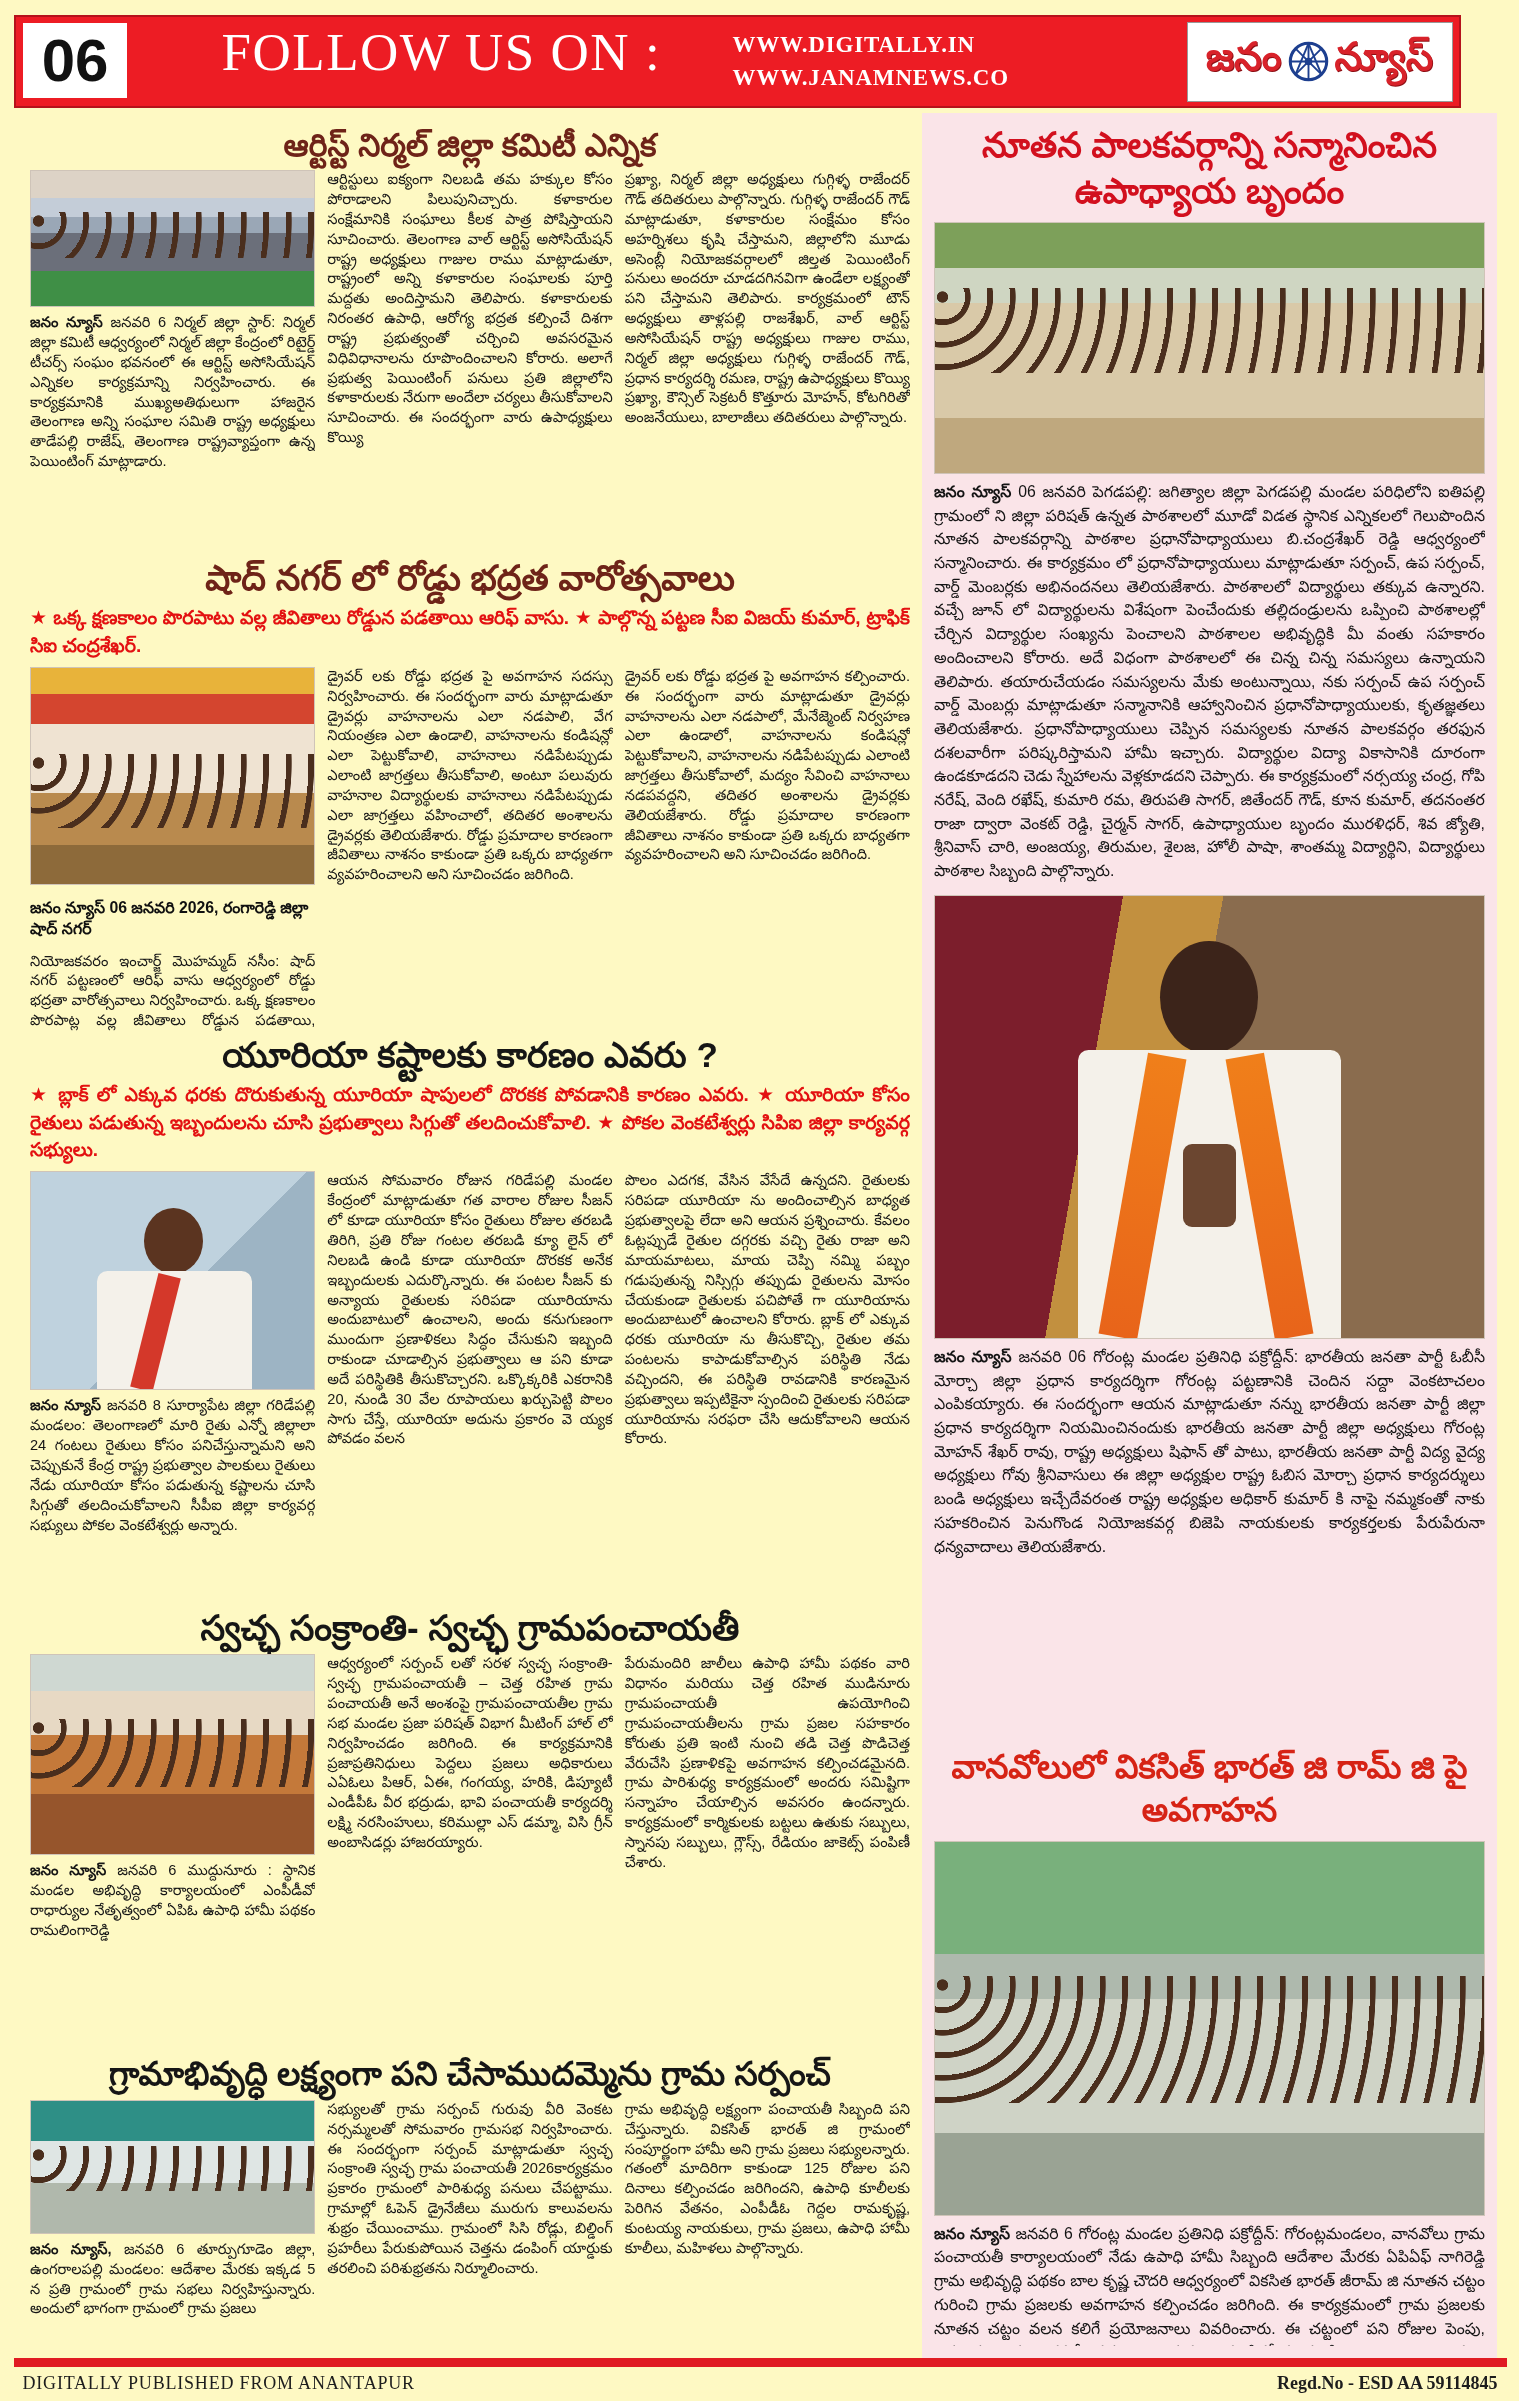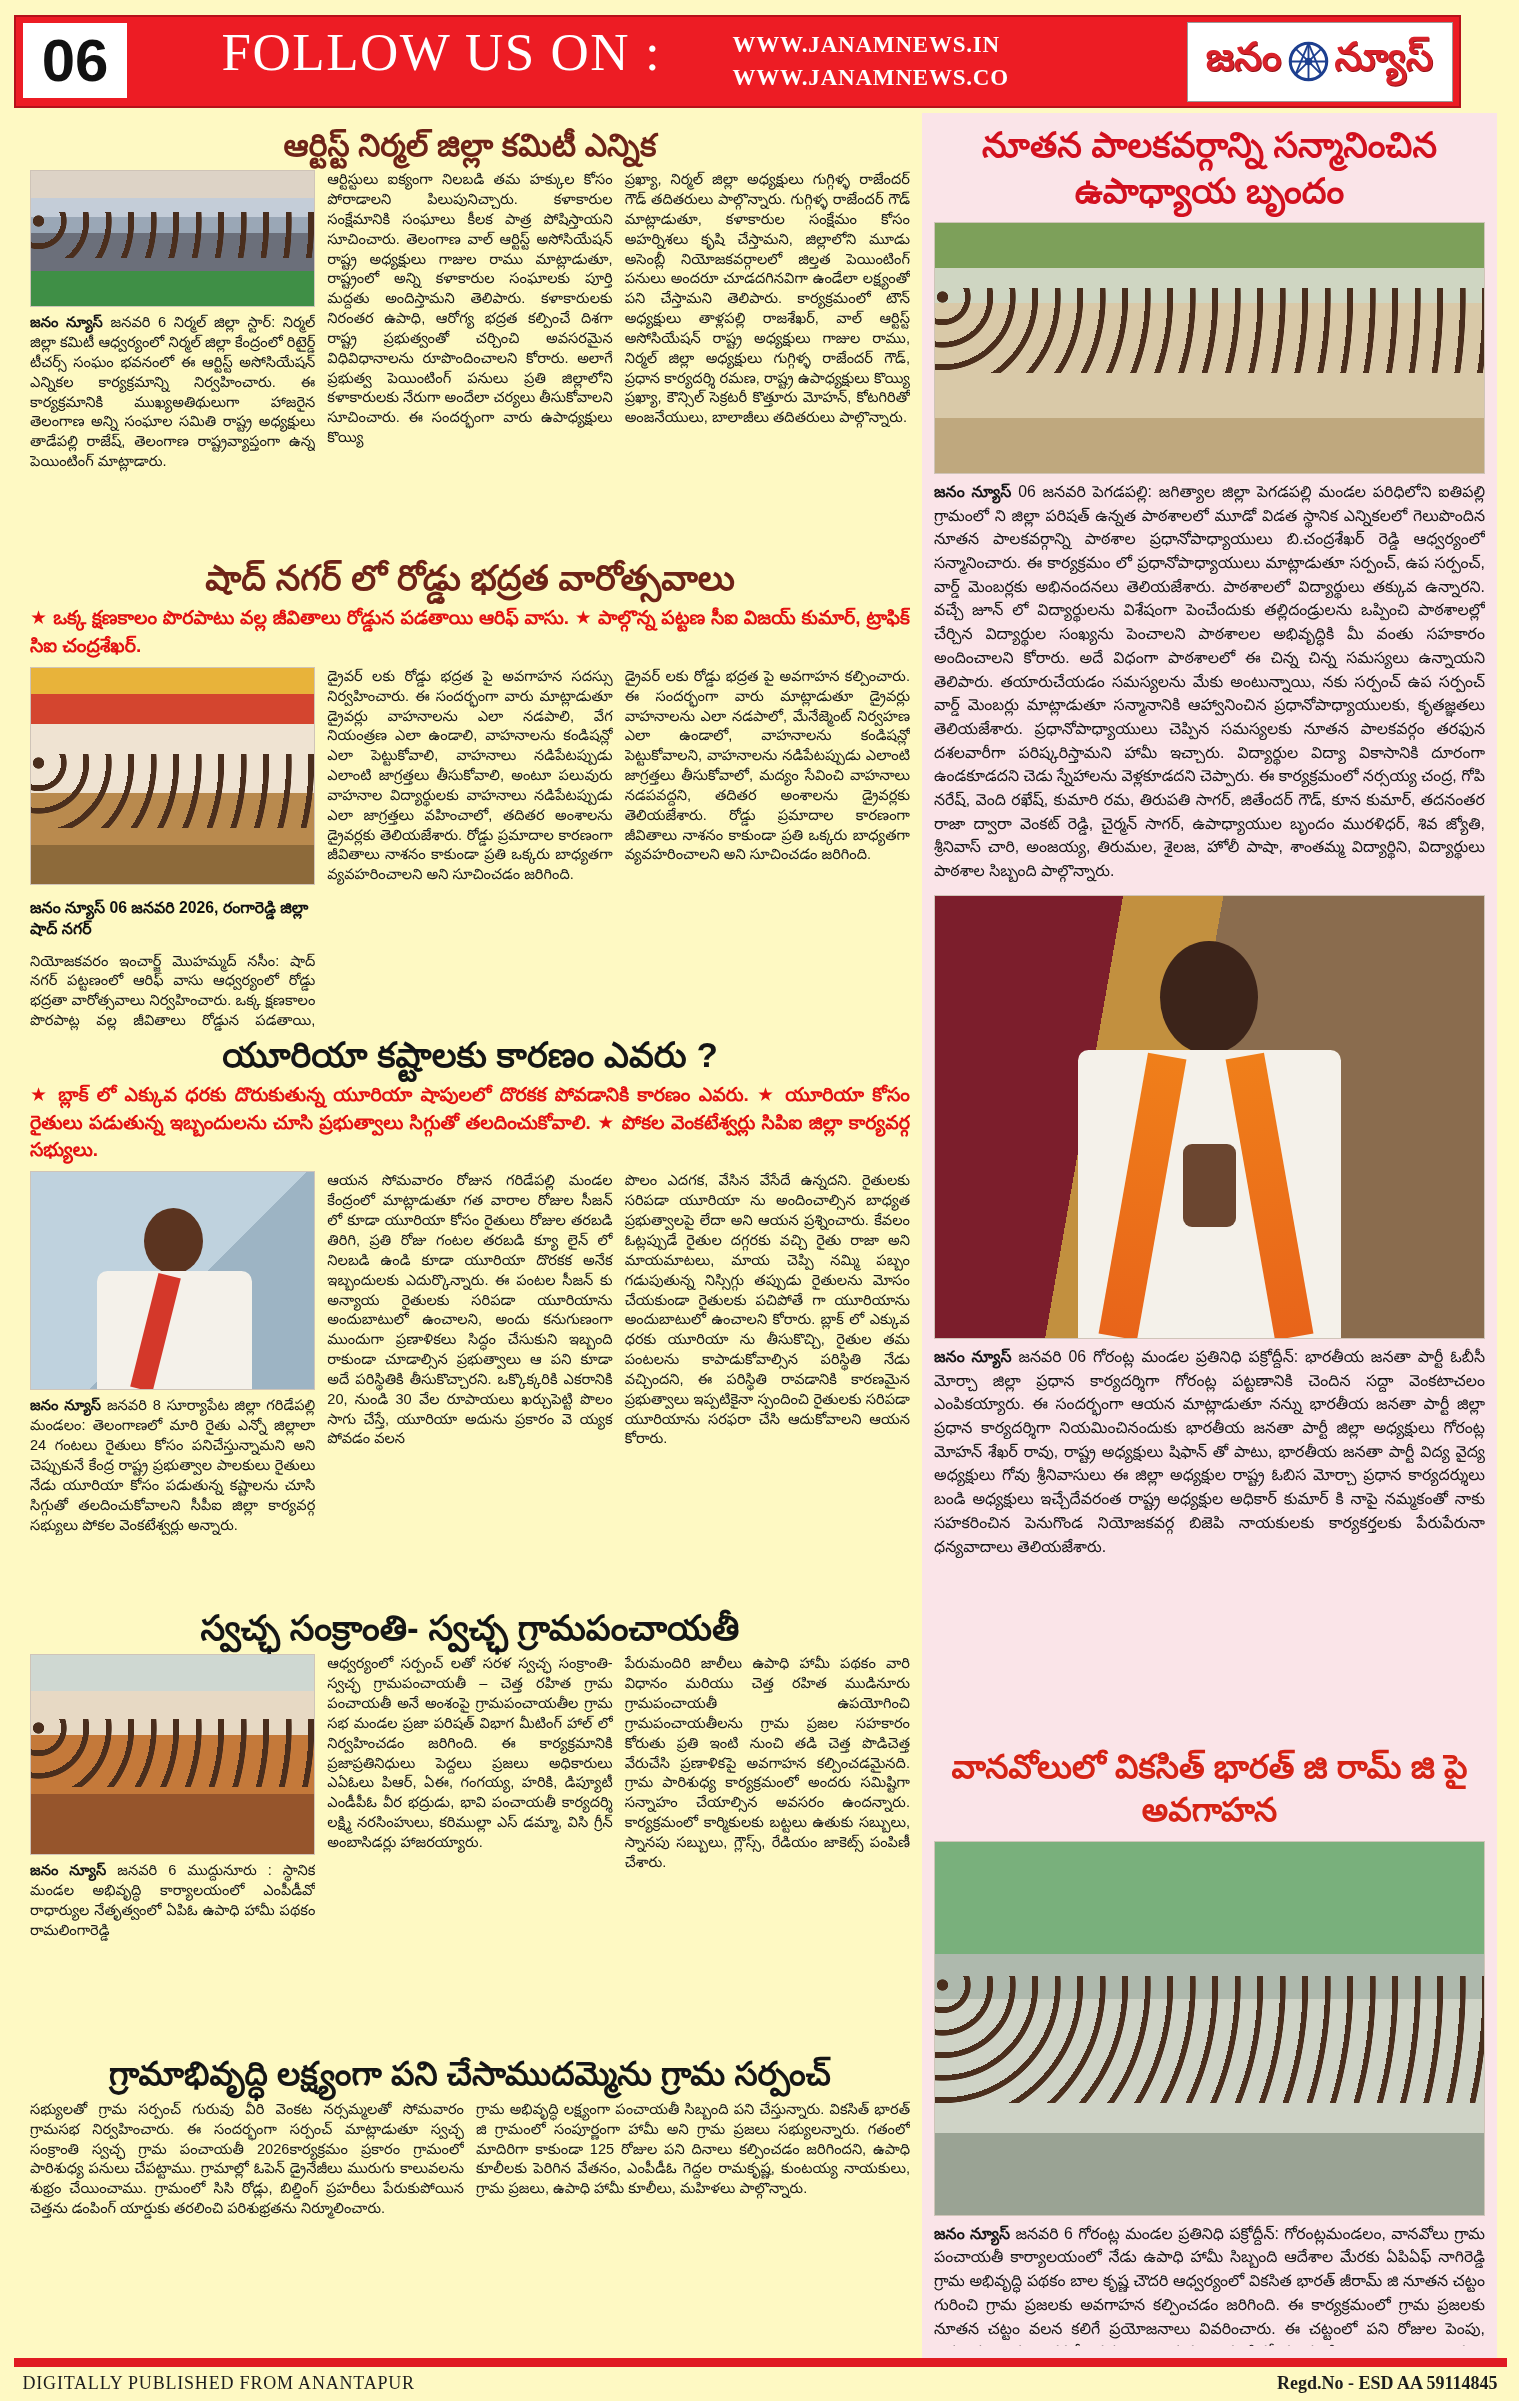--- a/index.html
+++ b/index.html
@@ -69,21 +69,21 @@
 </style>
 </head>
 <body>
 
 <div class="page">
 
   <header class="masthead">
     <div class="pageno">06</div>
     <div class="followus">FOLLOW US ON :</div>
     <div class="urls">
-      <div>WWW.JANAMNEWS.IN</div>
+      <div>WWW.DIGITALLY.IN</div>
       <div>WWW.JANAMNEWS.CO</div>
     </div>
     <div class="logobox">
       <span class="logotext">జనం</span>
       <svg class="chakra" viewBox="0 0 54 54">
         <circle cx="27" cy="27" r="24" fill="none" stroke="#1d3f8f" stroke-width="4"></circle>
         <g stroke="#1d3f8f" stroke-width="2.5">
           <line x1="27" y1="3" x2="27" y2="51"></line>
             <line x1="3" y1="27" x2="51" y2="27"></line>
           <line x1="10" y1="10" x2="44" y2="44"></line>
@@ -171,20 +171,26 @@
       <div class="col">
           <p class="body">పేరుమందిరి జాలీలు ఉపాధి హామీ పథకం వారి విధానం మరియు చెత్త రహిత ముడినూరు గ్రామపంచాయతీ ఉపయోగించి గ్రామపంచాయతీలను గ్రామ ప్రజల సహకారం కోరుతు ప్రతి ఇంటి నుంచి తడి చెత్త పొడిచెత్త వేరుచేసి ప్రణాళికపై అవగాహన కల్పించడమైనది. గ్రామ పారిశుధ్య కార్యక్రమంలో అందరు సమిష్టిగా సన్నాహం చేయాల్సిన అవసరం ఉందన్నారు. కార్యక్రమంలో కార్మికులకు బట్టలు ఉతుకు సబ్బులు, స్నానపు సబ్బులు, గ్లౌస్స్, రేడియం జాకెట్స్ పంపిణీ చేశారు.</p>
         </div>
     </div>
   </section>
 
   <section class="article" style="top:2055px;height:297px;">
     <h2 class="hl black" style="font-size:33px;">గ్రామాభివృద్ధి లక్ష్యంగా పని చేసాముదమ్మెను గ్రామ సర్పంచ్</h2>
     <div class="cols">
       <div class="col">
+        <div class="photo ph-a5">
+            <div class="heads"></div>
+          </div>
+        <p class="body"><strong class="lead">జనం న్యూస్,</strong><span> జనవరి 6 తూర్పుగూడెం జిల్లా, ఉంగరాలపల్లి మండలం: ఆదేశాల మేరకు ఇక్కడ 5 న ప్రతి గ్రామంలో గ్రామ సభలు నిర్వహిస్తున్నారు. అందులో భాగంగా గ్రామంలో గ్రామ ప్రజలు</span></p>
+      </div>
+      <div class="col">
           <p class="body">సభ్యులతో గ్రామ సర్పంచ్ గురువు వీరి వెంకట నర్సమ్మలతో సోమవారం గ్రామసభ నిర్వహించారు. ఈ సందర్భంగా సర్పంచ్ మాట్లాడుతూ స్వచ్ఛ సంక్రాంతి స్వచ్ఛ గ్రామ పంచాయతీ 2026కార్యక్రమం ప్రకారం గ్రామంలో పారిశుధ్య పనులు చేపట్టాము. గ్రామాల్లో ఓపెన్ డ్రైనేజీలు మురుగు కాలువలను శుభ్రం చేయించాము. గ్రామంలో సిసి రోడ్లు, బిల్డింగ్ ప్రహరీలు పేరుకుపోయిన చెత్తను డంపింగ్ యార్డుకు తరలించి పరిశుభ్రతను నిర్మూలించారు.</p>
         </div>
       <div class="col">
           <p class="body">గ్రామ అభివృద్ధి లక్ష్యంగా పంచాయతీ సిబ్బంది పని చేస్తున్నారు. వికసిత్ భారత్ జి గ్రామంలో సంపూర్ణంగా హామీ అని గ్రామ ప్రజలు సభ్యులన్నారు. గతంలో మాదిరిగా కాకుండా 125 రోజుల పని దినాలు కల్పించడం జరిగిందని, ఉపాధి కూలీలకు పెరిగిన వేతనం, ఎంపీడీఓ గెద్దల రామకృష్ణ, కుంటయ్య నాయకులు, గ్రామ ప్రజలు, ఉపాధి హామీ కూలీలు, మహిళలు పాల్గొన్నారు.</p>
         </div>
     </div>
   </section>
 
   <aside class="rightpanel">
 

